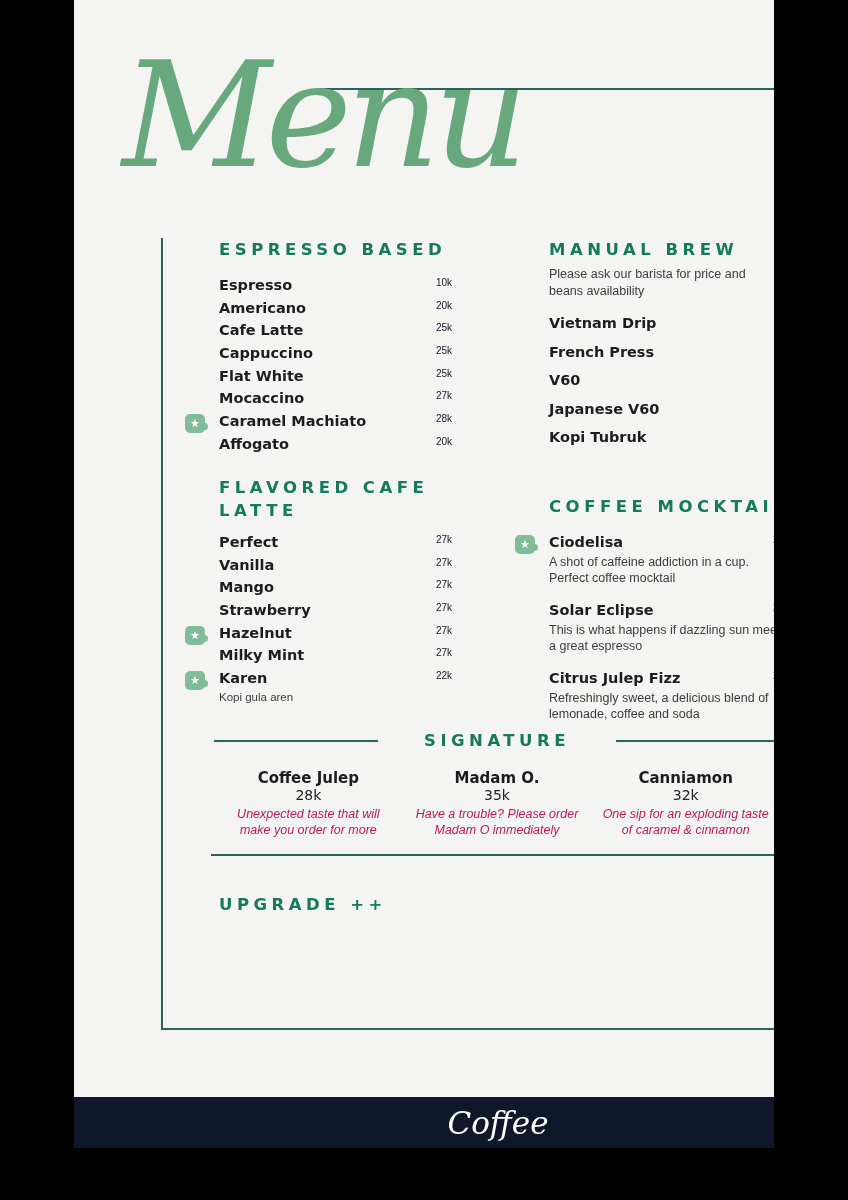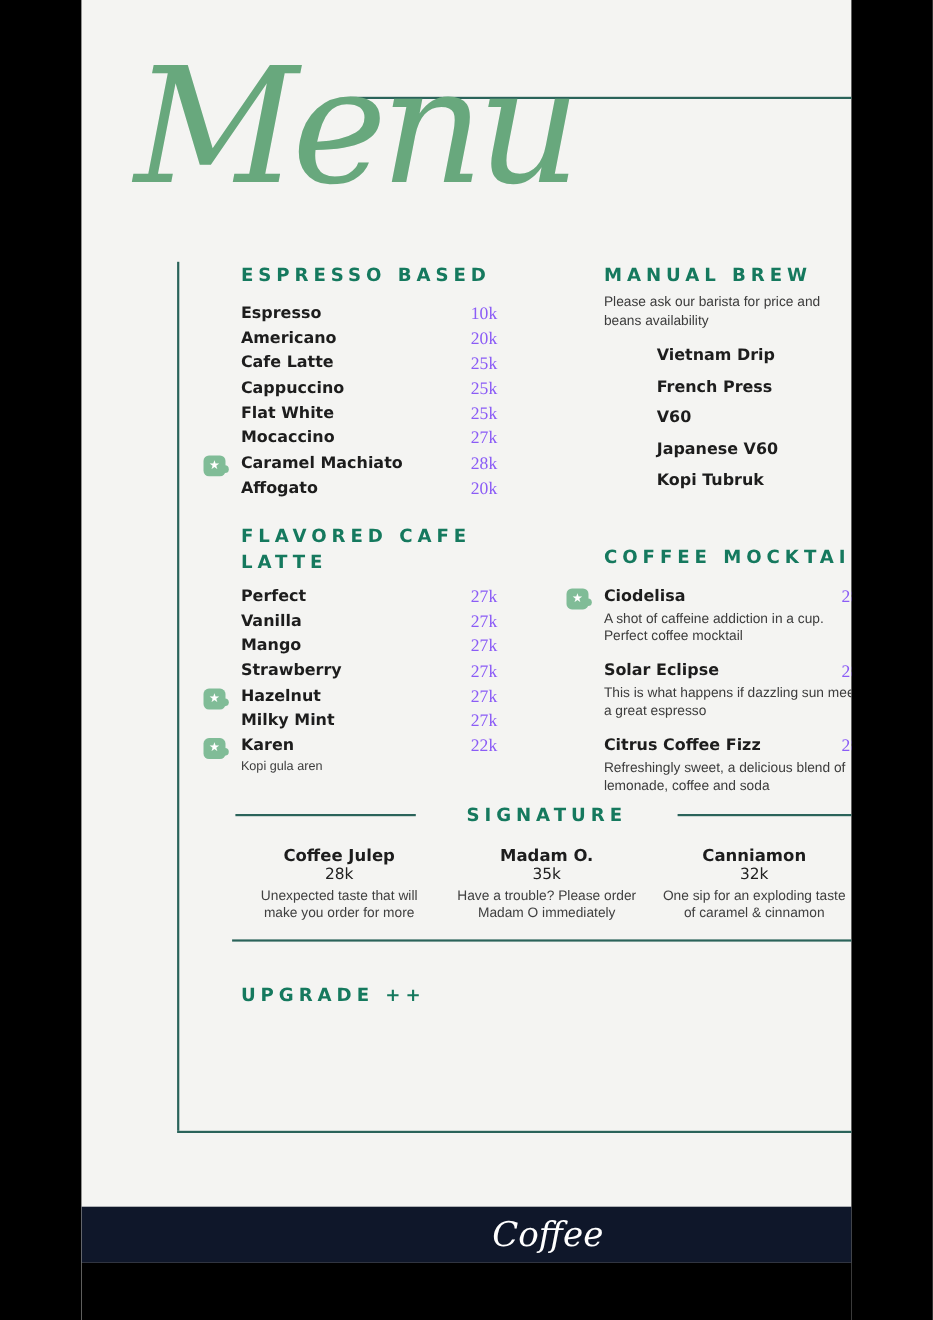--- a/index.html
+++ b/index.html
@@ -21,49 +21,49 @@
   .sec-title{font-size:16.5px;font-weight:bold;letter-spacing:4.5px;color:#15795e;font-family:"DejaVu Sans",sans-serif;line-height:23px;}
 
   
   .col{position:absolute;}
   .col-left{left:145px;width:233px;}
   .col-right{left:475px;width:240px;}
 
   .rows{margin-top:16px;}
   .row{position:relative;display:flex;justify-content:space-between;align-items:flex-start;height:22.7px;}
   .row .nm{font-family:"DejaVu Sans",sans-serif;font-weight:bold;font-size:14.5px;color:#1d1d1d;white-space:nowrap;}
-  .row .pr{font-family:Liberation Serif, serif;font-size:16px;color:#8b5cf6;}
+  .row .pr{font-family:Liberation Sans, sans-serif;font-size:10px;color:#0f172a;}
 
   .badge{position:absolute;left:-34px;top:1px;width:20px;height:19px;background:#80bc97;border-radius:5px;
          display:flex;align-items:center;justify-content:center;color:#fff;font-size:11px;line-height:1;}
   .badge::after{content:"";position:absolute;right:-3px;top:9px;width:7px;height:7px;border-radius:50%;background:#80bc97;}
 
   .small-note{font-size:11.5px;color:#3c3c3c;line-height:13px;margin-top:-2px;}
 
   
   .note{font-size:12.5px;color:#3c3c3c;line-height:16.5px;margin:5px 0 10px 0;width:220px;}
   .plain-rows{margin-top:0;}
-  .plain-row{font-family:"DejaVu Sans",sans-serif;font-weight:bold;font-size:14.5px;color:#1d1d1d;line-height:28.6px;margin-left:48px;}
+  .plain-row{font-family:"DejaVu Sans",sans-serif;font-weight:bold;font-size:14.5px;color:#1d1d1d;line-height:28.6px;}
 
   
   .groups{margin-top:16px;}
   .group{position:relative;margin-bottom:12px;}
   .group .row{height:20px;}
   .group .desc{font-size:12.5px;color:#3c3c3c;line-height:16px;}
 
   
   .signature{position:absolute;left:140px;top:729px;width:566px;}
   .sig-head{display:flex;align-items:center;justify-content:space-between;}
   .sig-head .hline{flex:1;height:2px;background:#2a635a;}
   .sig-head .sec-title{padding:0 46px;white-space:nowrap;}
   .sig-cols{display:flex;margin-top:17px;text-align:center;}
   .sig-col{flex:1;padding:0 8px;}
   .sig-name{font-family:"DejaVu Sans",sans-serif;font-weight:bold;font-size:15px;color:#1d1d1d;line-height:18px;}
   .sig-price{font-family:"DejaVu Sans",sans-serif;font-size:14px;color:#222;line-height:17px;}
-  .sig-desc{font-size:12.5px;color:#404040;line-height:15.5px;margin-top:3px;}
+  .sig-desc{font-size:12.5px;color:#be185d;line-height:15.5px;margin-top:3px;font-style:italic;}
   .sig-rule{position:absolute;left:137px;top:854px;width:568px;height:2px;background:#2a635a;}
 
   
   .footer-bar{position:absolute;left:0;top:1097px;width:848px;height:51px;background:#0f172a;
               display:flex;align-items:center;justify-content:center;}
   .footer-brand{color:#fff;font-size:31px;letter-spacing:0px;}
   .bottom-black{position:absolute;left:0;top:1148px;width:848px;height:52px;background:#000;}
 </style>
 </head>
 <body>
@@ -183,21 +183,21 @@
       </div>
       <div class="group" style="margin-top:16px;">
         <div class="row">
           <span class="nm">Solar Eclipse</span>
           <span class="pr">28k</span>
         </div>
         <div class="desc">This is what happens if dazzling sun meet a great espresso</div>
       </div>
       <div class="group" style="margin-top:16px;">
         <div class="row">
-          <span class="nm">Citrus Coffee Fizz</span>
+          <span class="nm">Citrus Julep Fizz</span>
           <span class="pr">28k</span>
         </div>
         <div class="desc">Refreshingly sweet, a delicious blend of lemonade, coffee and soda</div>
       </div>
     </div>
   </div>
 
   <div class="signature">
     <div class="sig-head">
       <div class="hline"></div>

